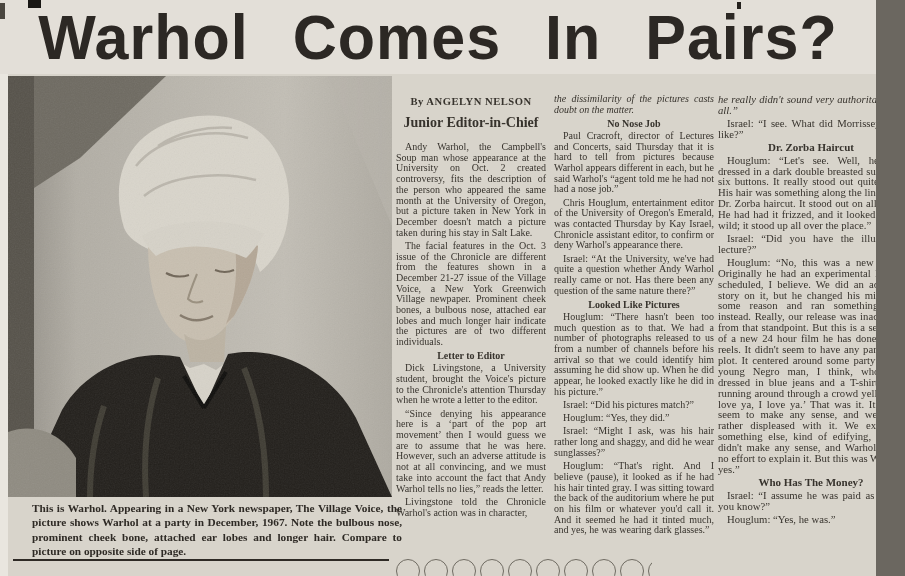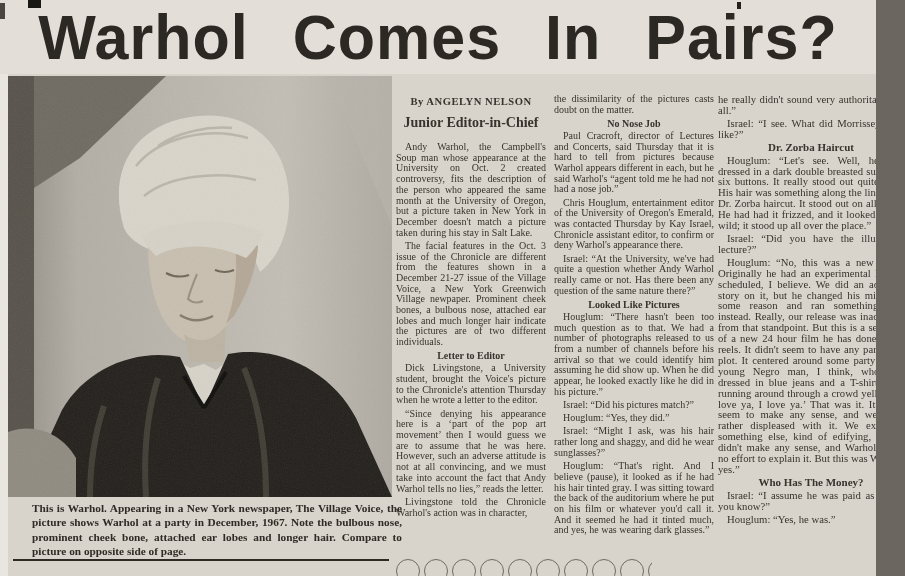--- a/index.html
+++ b/index.html
@@ -43,21 +43,21 @@
   
   .col{position:absolute;top:94px;}
   #col1{left:396px;width:150px;}
   #col2{left:554px;width:160px;}
   #col3{left:718px;width:186px;}
   .col p{
     font-size:10px;line-height:10.7px;
     margin:0 0 2.5px;text-indent:9px;text-align:justify;
   }
   #col3 p{font-size:10.7px;line-height:10.9px;margin-bottom:2px;}
-  .col p.noindent{text-indent:0;}
+  .col p.noindent{text-indent:0;font-style:italic;}
   .subhead{
     font-weight:bold;font-size:10px;line-height:11px;
     text-align:center;margin:1px 0 2px;
   }
   #col3 .subhead{font-size:11px;margin:2px 0 2px;}
   .byline{
     font-weight:bold;font-size:10.6px;letter-spacing:.5px;
     text-align:center;margin:2px 0 8px;white-space:nowrap;
   }
   .byline2{

